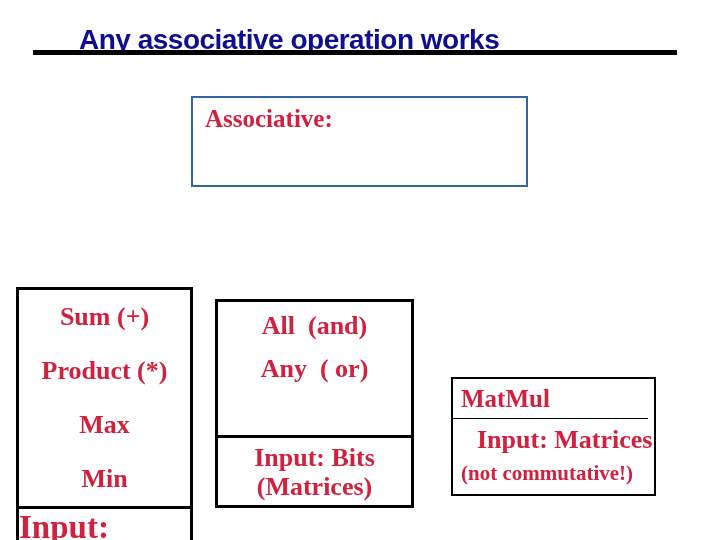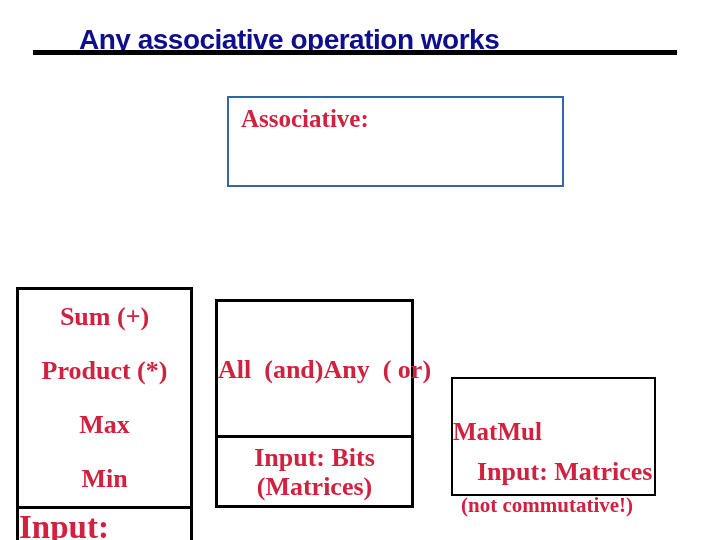--- a/index.html
+++ b/index.html
@@ -39,21 +39,20 @@
 
   
   .assoc-box {
     left: 191px; top: 96px;
     width: 337px; height: 91px;
     border: 2px solid var(--assoc_border);
     background: var(--background);
     padding: 6px 16px 0 12px;
     color: var(--accent_red);
     font-weight: bold;
-    margin-left: 36px;
   }
   .assoc-heading { font-size: 25px; line-height: 30px; }
   .assoc-formula { font-size: 27px; line-height: 32px; margin-top: 11px; white-space: pre; }
 
   
   .op-box {
     background: var(--background);
     color: var(--accent_red);
     font-weight: bold;
     display: flex;
@@ -76,41 +75,41 @@
     border-top: 3px solid var(--box_border);
     display: flex; flex-direction: column;
     justify-content: center; align-items: center;
     font-size: 33px;
   }
 
   
   .box-bits { left: 215px; top: 299px; width: 199px; height: 209px; }
   .box-bits .ops {
     flex: 1 1 auto;
-    display: flex; flex-direction: row;
+    display: flex; flex-direction: column;
     align-items: center;
     padding-top: 2px;
     font-size: 26px;
   }
   .box-bits .ops .op-line { line-height: 43px; }
   .box-bits .input-section {
     flex: 0 0 70px;
     border-top: 3px solid var(--box_border);
     display: flex; flex-direction: column;
     justify-content: center; align-items: center;
     font-size: 26px; line-height: 29px;
   }
 
   
   .box-matmul { left: 451px; top: 377px; width: 205px; height: 119px; }
   .box-matmul .op-row {
     flex: 0 0 39px;
     display: flex; align-items: center;
+    padding-left: 8px;
     font-size: 25px;
-    margin-top: 33px;
   }
   .box-matmul .divider {
     height: 1px; width: 97%;
     background: var(--box_border);
   }
   .box-matmul .input-line {
     padding-left: 24px; margin-top: 7px;
     font-size: 26px; line-height: 28px;
     white-space: nowrap;
   }

